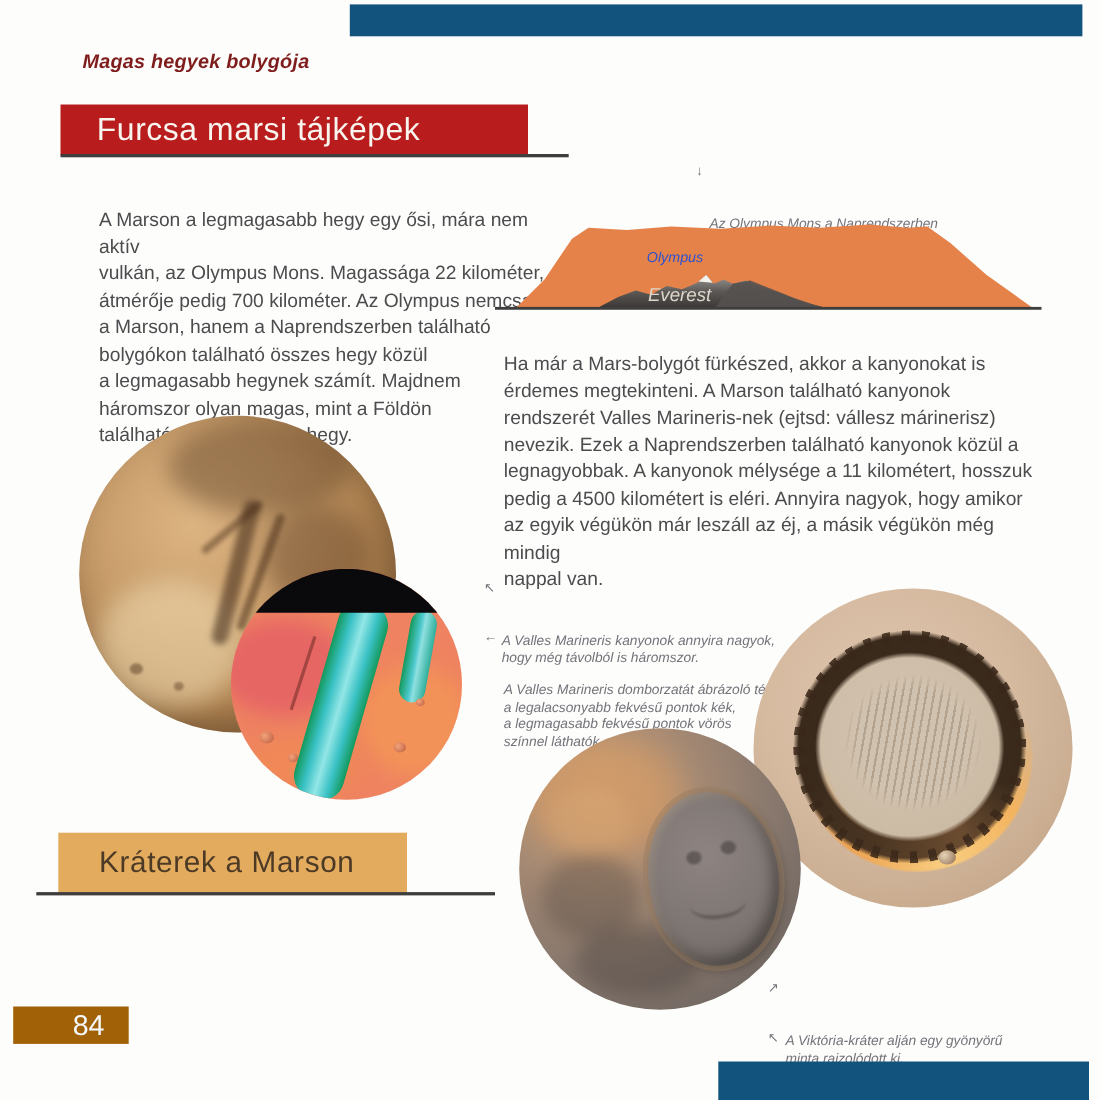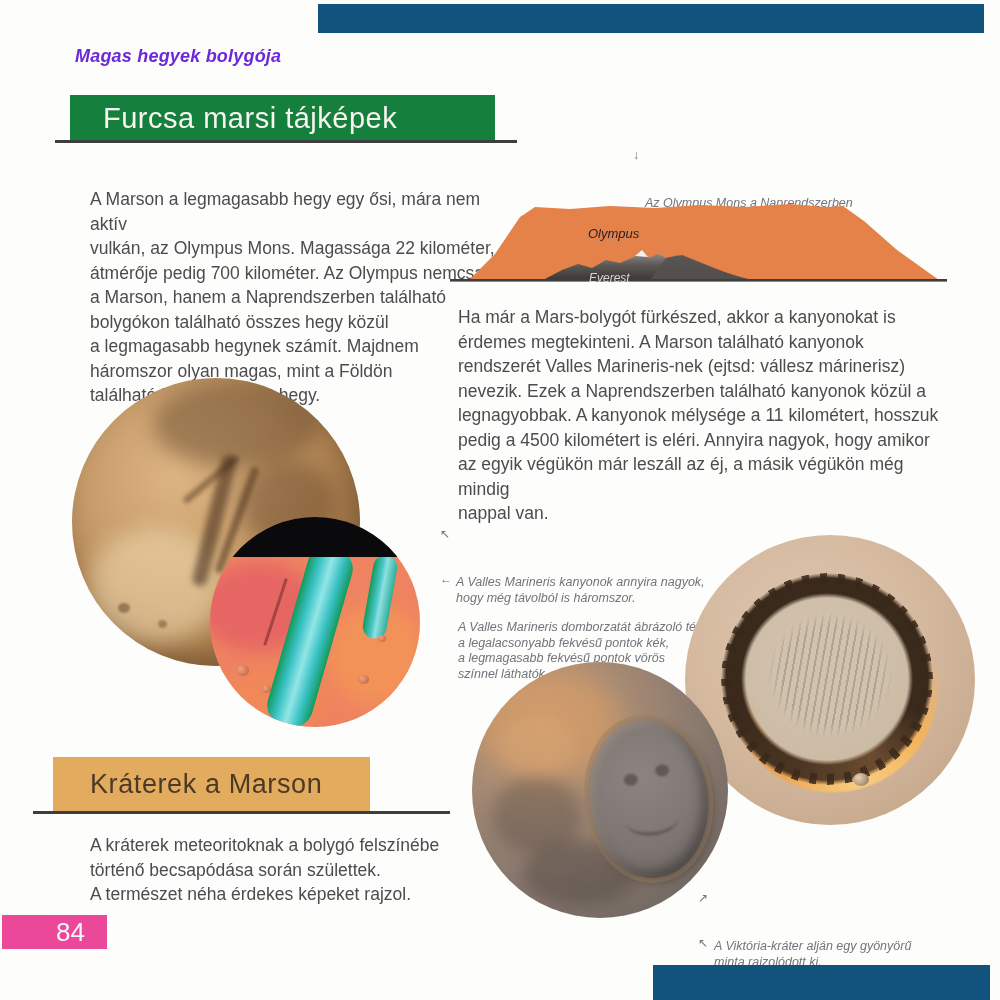--- a/index.html
+++ b/index.html
@@ -3,53 +3,53 @@
 <meta charset="utf-8">
 <style>
   html,body{margin:0;padding:0;background:#ffffff;}
   .page{position:relative;width:1000px;height:1000px;background:#fdfdfc;overflow:hidden;
         font-family:"Liberation Sans",sans-serif;}
   .abs{position:absolute;}
 
   
   .topbar{left:318px;top:4px;width:666px;height:29px;background:#11537d;}
   .bottombar{left:653px;top:965px;width:337px;height:35px;background:#11537d;}
-  .pagebar{left:2px;top:915px;width:105px;height:34px;background:#ec4899;color:#f5f8fa;
+  .pagebar{left:12px;top:915px;width:105px;height:34px;background:#a16207;color:#f5f8fa;
            font-size:26px;display:flex;align-items:center;justify-content:flex-end;padding-right:22px;box-sizing:border-box;}
 
-  .tagline{left:75px;top:46px;font-size:18px;font-style:italic;font-weight:600;color:#6d28d9;letter-spacing:.2px;}
-
-  .banner1{left:55px;top:95px;width:425px;height:46px;background:#15803d;display:flex;align-items:center;
-           padding-left:33px;box-sizing:border-box;margin-left:15px;}
+  .tagline{left:75px;top:46px;font-size:18px;font-style:italic;font-weight:600;color:#7f1d1d;letter-spacing:.2px;}
+
+  .banner1{left:55px;top:95px;width:425px;height:46px;background:#b91c1c;display:flex;align-items:center;
+           padding-left:33px;box-sizing:border-box;}
   .banner1 span{color:#f8f4ee;font-size:29px;font-weight:400;letter-spacing:.5px;}
   .rule1{left:55px;top:140px;width:462px;height:3px;background:#3f3e3e;}
 
   .banner2{left:53px;top:757px;width:317px;height:55px;background:#e2ab5e;display:flex;align-items:center;
            padding-left:37px;box-sizing:border-box;}
   .banner2 span{color:#4d3a26;font-size:27px;font-weight:500;letter-spacing:.6px;}
   .rule2{left:33px;top:811px;width:417px;height:3px;background:#3f3e3e;}
 
   .body-text{font-size:17.5px;line-height:24.5px;color:#4c4c4e;white-space:pre-line;}
   .para1{left:90px;top:167px;width:430px;margin-top:20px;}
-  .para2{left:458px;top:305px;width:500px;}
+  .para2{left:458px;top:318px;width:500px;}
   .para3{left:90px;top:833px;width:420px;}
 
   .caption{display:flex;gap:6px;font-style:italic;font-size:12.5px;line-height:15.5px;color:#73737a;}
   .caption .arr{font-style:normal;flex:0 0 auto;font-size:12px;}
   .caption .txt{white-space:pre-line;margin-top:48px;}
   .cap1{left:633px;top:148px;width:310px;}
   .cap2{left:440px;top:527px;width:300px;}
   .cap3{left:440px;top:572px;width:300px;}
   .cap4{left:698px;top:891px;width:280px;}
   .cap5{left:698px;top:936px;width:290px;}
 
   
   .diagram{left:450px;top:194px;width:497px;height:90px;}
-  .olympus-label{left:588px;top:226px;font-size:13px;font-style:italic;color:#0f172a;opacity:.92;}
-  .everest-label{left:589px;top:259px;font-size:12px;font-style:italic;color:#ddd7cb;margin-top:12px;}
+  .olympus-label{left:588px;top:226px;font-size:13px;font-style:italic;color:#1d4ed8;opacity:.92;}
+  .everest-label{left:589px;top:259px;font-size:17px;font-style:italic;color:#ddd7cb;}
 
   
   .circle{border-radius:50%;overflow:hidden;}
   .blob{position:absolute;border-radius:50%;}
 
   .mars{left:72px;top:378px;width:288px;height:288px;z-index:2;
         background:radial-gradient(circle at 36% 34%, #dcb482 0%, #c89d6b 35%, #b08350 65%, #8a6540 88%, #6e4f33 100%);
         box-shadow:inset -10px -14px 30px rgba(60,40,25,.35);}
   .mars .light1{left:6%;top:52%;width:46%;height:40%;background:rgba(241,220,178,.55);filter:blur(11px);}
   .mars .dark1{left:28%;top:1%;width:58%;height:30%;background:rgba(96,66,40,.45);filter:blur(10px);}
@@ -233,23 +233,20 @@
       <div class="blob eye2"></div>
       <div class="mouth"></div>
     </div>
   </div>
 
   <div class="abs banner2">
     <span>Kráterek a Marson</span>
   </div>
   <div class="abs rule2"></div>
 
-  <div class="abs body-text para3">A kráterek meteoritoknak a bolygó felszínébe
-történő becsapódása során születtek.
-A természet néha érdekes képeket rajzol.</div>
 
   <div class="abs caption cap4">
     <span class="arr">↗</span>
     <span class="txt">A Viktória-kráter alján egy gyönyörű
 minta rajzolódott ki.</span>
   </div>
   <div class="abs caption cap5">
     <span class="arr">↖</span>
     <span class="txt">A Gale-kráter a Marsról 'mosolyog' eléri.</span>
   </div>

